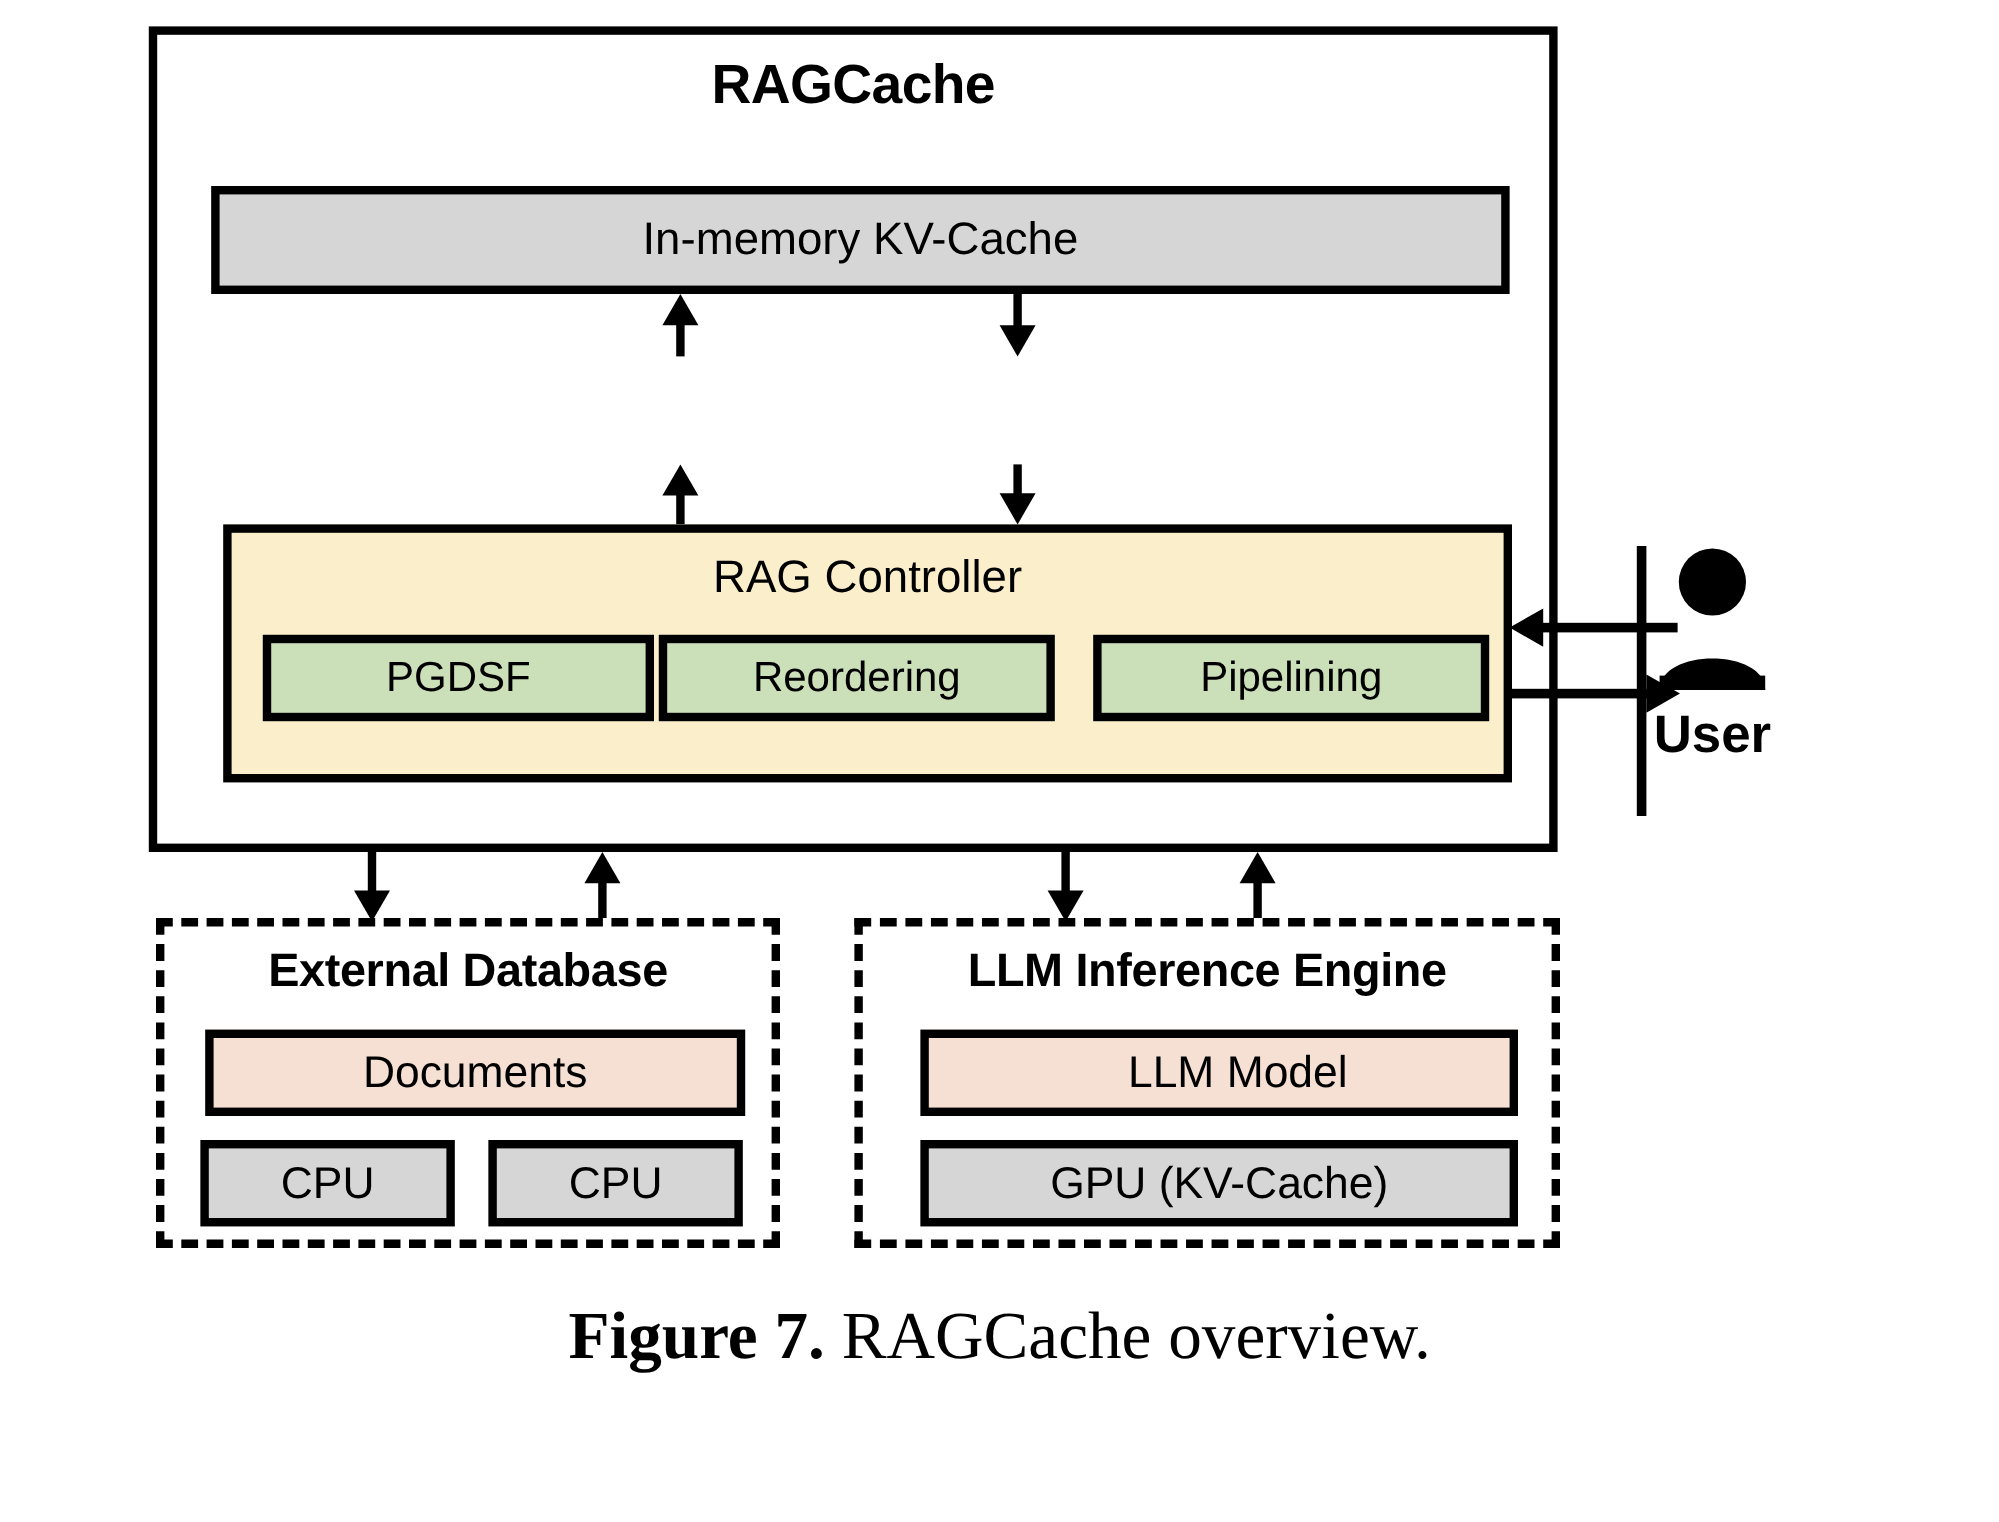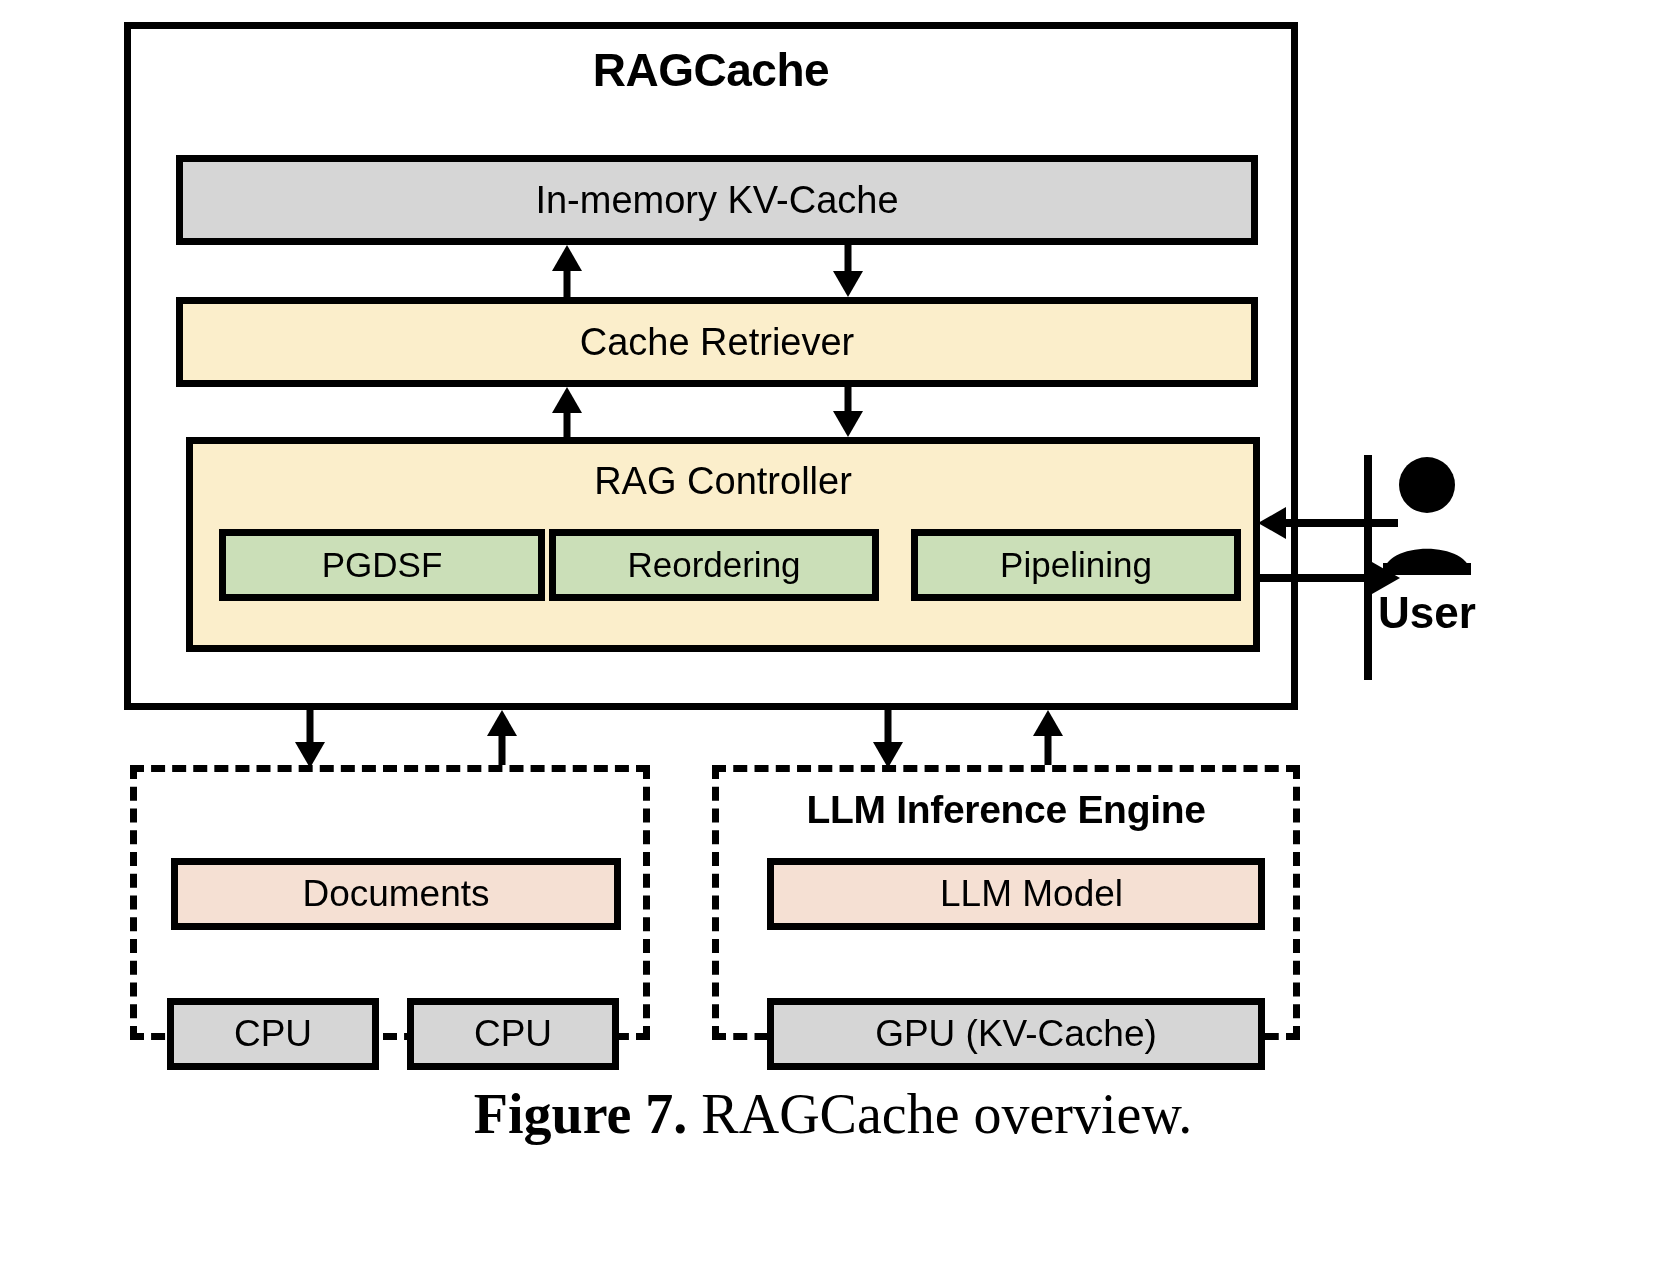--- a/index.html
+++ b/index.html
@@ -220,21 +220,21 @@
     position: absolute;
     border: 7px solid #000000;
     display: flex;
     align-items: center;
     justify-content: center;
     font-size: 37px;
     color: #000000;
     box-sizing: border-box;
   }
   .fill-peach { background: #f5e0d3; }
-  .fill-gray  { background: #d6d6d6; margin-top: 48px; }
+  .fill-gray  { background: #d6d6d6; }
 
   
   .doc-box  { left: 34px; top: 86px; width: 450px; height: 72px; }
   .cpu-box1 { left: 30px; top: 178px; width: 212px; height: 72px; }
   .cpu-box2 { left: 270px; top: 178px; width: 212px; height: 72px; }
 
   
   .llm-box  { left: 48px; top: 86px; width: 498px; height: 72px; padding-left: 31px; }
   .gpu-box  { left: 48px; top: 178px; width: 498px; height: 72px; }
 
@@ -266,23 +266,20 @@
   <div class="v-arrow" style="left:567px; top:245px; height:52px;">
     <div class="shaft" style="top:20px; height:32px;"></div>
     <div class="head-up" style="top:0;"></div>
   </div>
 
   <div class="v-arrow" style="left:848px; top:245px; height:52px;">
     <div class="shaft" style="top:0; height:32px;"></div>
     <div class="head-down" style="top:26px;"></div>
   </div>
 
-  <div class="abs layer cache-retriever">
-    <span class="layer-label">Cache Retriever</span>
-  </div>
 
   <div class="v-arrow" style="left:567px; top:387px; height:50px;">
     <div class="shaft" style="top:20px; height:30px;"></div>
     <div class="head-up" style="top:0;"></div>
   </div>
 
   <div class="v-arrow" style="left:848px; top:387px; height:50px;">
     <div class="shaft" style="top:0; height:30px;"></div>
     <div class="head-down" style="top:24px;"></div>
   </div>
@@ -337,20 +334,21 @@
     <div class="shaft" style="top:0; height:36px;"></div>
     <div class="head-down" style="top:32px;"></div>
   </div>
 
   <div class="v-arrow" style="left:1048px; top:710px; height:58px;">
     <div class="shaft" style="top:22px; height:36px;"></div>
     <div class="head-up" style="top:0;"></div>
   </div>
 
   <div class="abs dashed-box db-left">
+    <div class="dashed-title">External Database</div>
 
     <div class="inner-item doc-box fill-peach">
       <span>Documents</span>
     </div>
     <div class="inner-item cpu-box1 fill-gray">
       <span>CPU</span>
     </div>
     <div class="inner-item cpu-box2 fill-gray">
       <span>CPU</span>
     </div>

